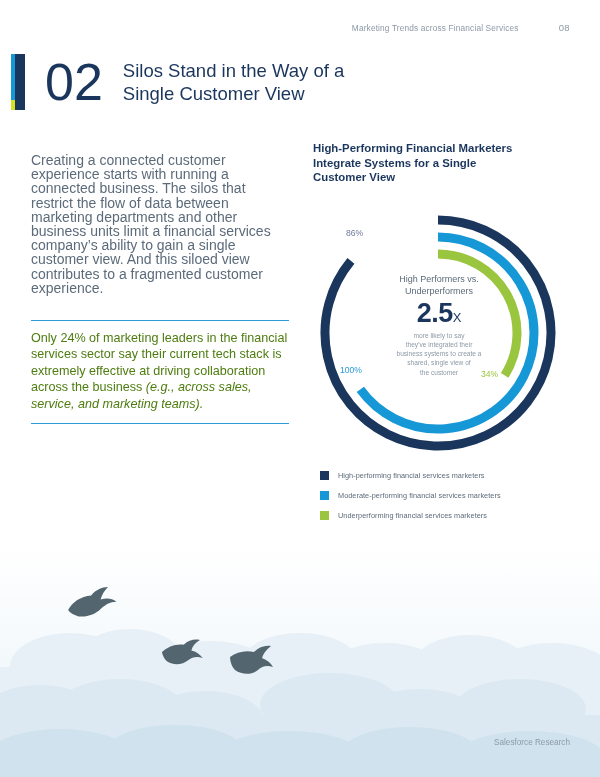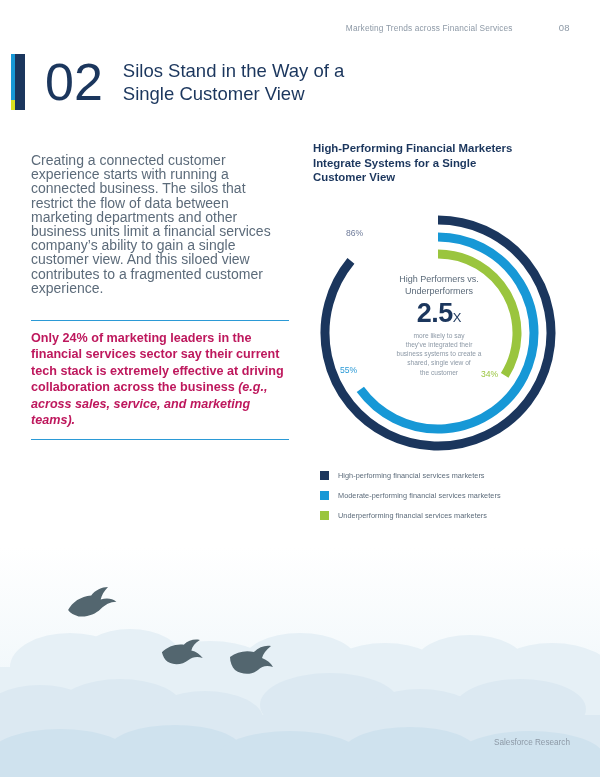--- a/index.html
+++ b/index.html
@@ -16,21 +16,21 @@
     color: #1b365d;
   }
 
   
   .page-header {
     position: absolute;
     top: 22px;
     right: 30px;
     display: flex;
     align-items: baseline;
-    gap: 10px;
+    gap: 4px;
   }
   .page-header-title {
     font-size: 8.3px;
     color: #8d99a6;
     letter-spacing: 0.15px;
   }
   .page-header-number {
     font-size: 9.5px;
     color: #8d99a6;
     letter-spacing: 0.4px;
@@ -99,22 +99,22 @@
   }
   .callout {
     margin-top: 25px;
     border-top: 1.4px solid #2b9ad6;
     border-bottom: 1.4px solid #2b9ad6;
     padding: 9px 0 11px 0;
   }
   .callout-text {
     font-size: 12.6px;
     line-height: 16.4px;
-    font-weight: 700;
-    color: #be185d;
+    font-weight: 400;
+    color: #4d7c0f;
   }
   .callout-text .ital {
     font-style: italic;
   }
 
   
   .right-col {
     position: absolute;
     left: 313px;
     top: 141px;
@@ -252,21 +252,21 @@
 
   <div class="donut-wrap">
     <svg class="donut-svg" width="250" height="280" viewBox="0 0 250 280">
 
       <path id="arc-navy" fill="none" stroke-linecap="butt" stroke-width="9" d="M 125 27 A 113 113 0 1 1 37.93200356633584 67.97108915839803" stroke="#1b365d"></path>
       <path id="arc-blue" fill="none" stroke-linecap="butt" stroke-width="9" d="M 125 44 A 96 96 0 1 1 47.33436854000506 196.42738422007744" stroke="#1798d6"></path>
       <path id="arc-green" fill="none" stroke-linecap="butt" stroke-width="9" d="M 125 61 A 79 79 0 0 1 191.70190611465918 182.33031680334074" stroke="#9ac53e"></path>
     </svg>
 
     <span class="arc-label navy" style="left:33px;  top:35px;">86%</span>
-    <span class="arc-label blue" style="left:27px;  top:172px;">55%</span>
+    <span class="arc-label blue" style="left:27px;  top:172px;">100%</span>
     <span class="arc-label green" style="left:168px; top:176px;">34%</span>
 
     <div class="donut-center">
       <div class="dc-head">High Performers vs.
 Underperformers</div>
       <div class="dc-stat"><span class="dc-stat-num">2.5</span><span class="dc-stat-x">X</span></div>
       <div class="dc-sub">more likely to say
 they’ve integrated their
 business systems to create a
 shared, single view of

